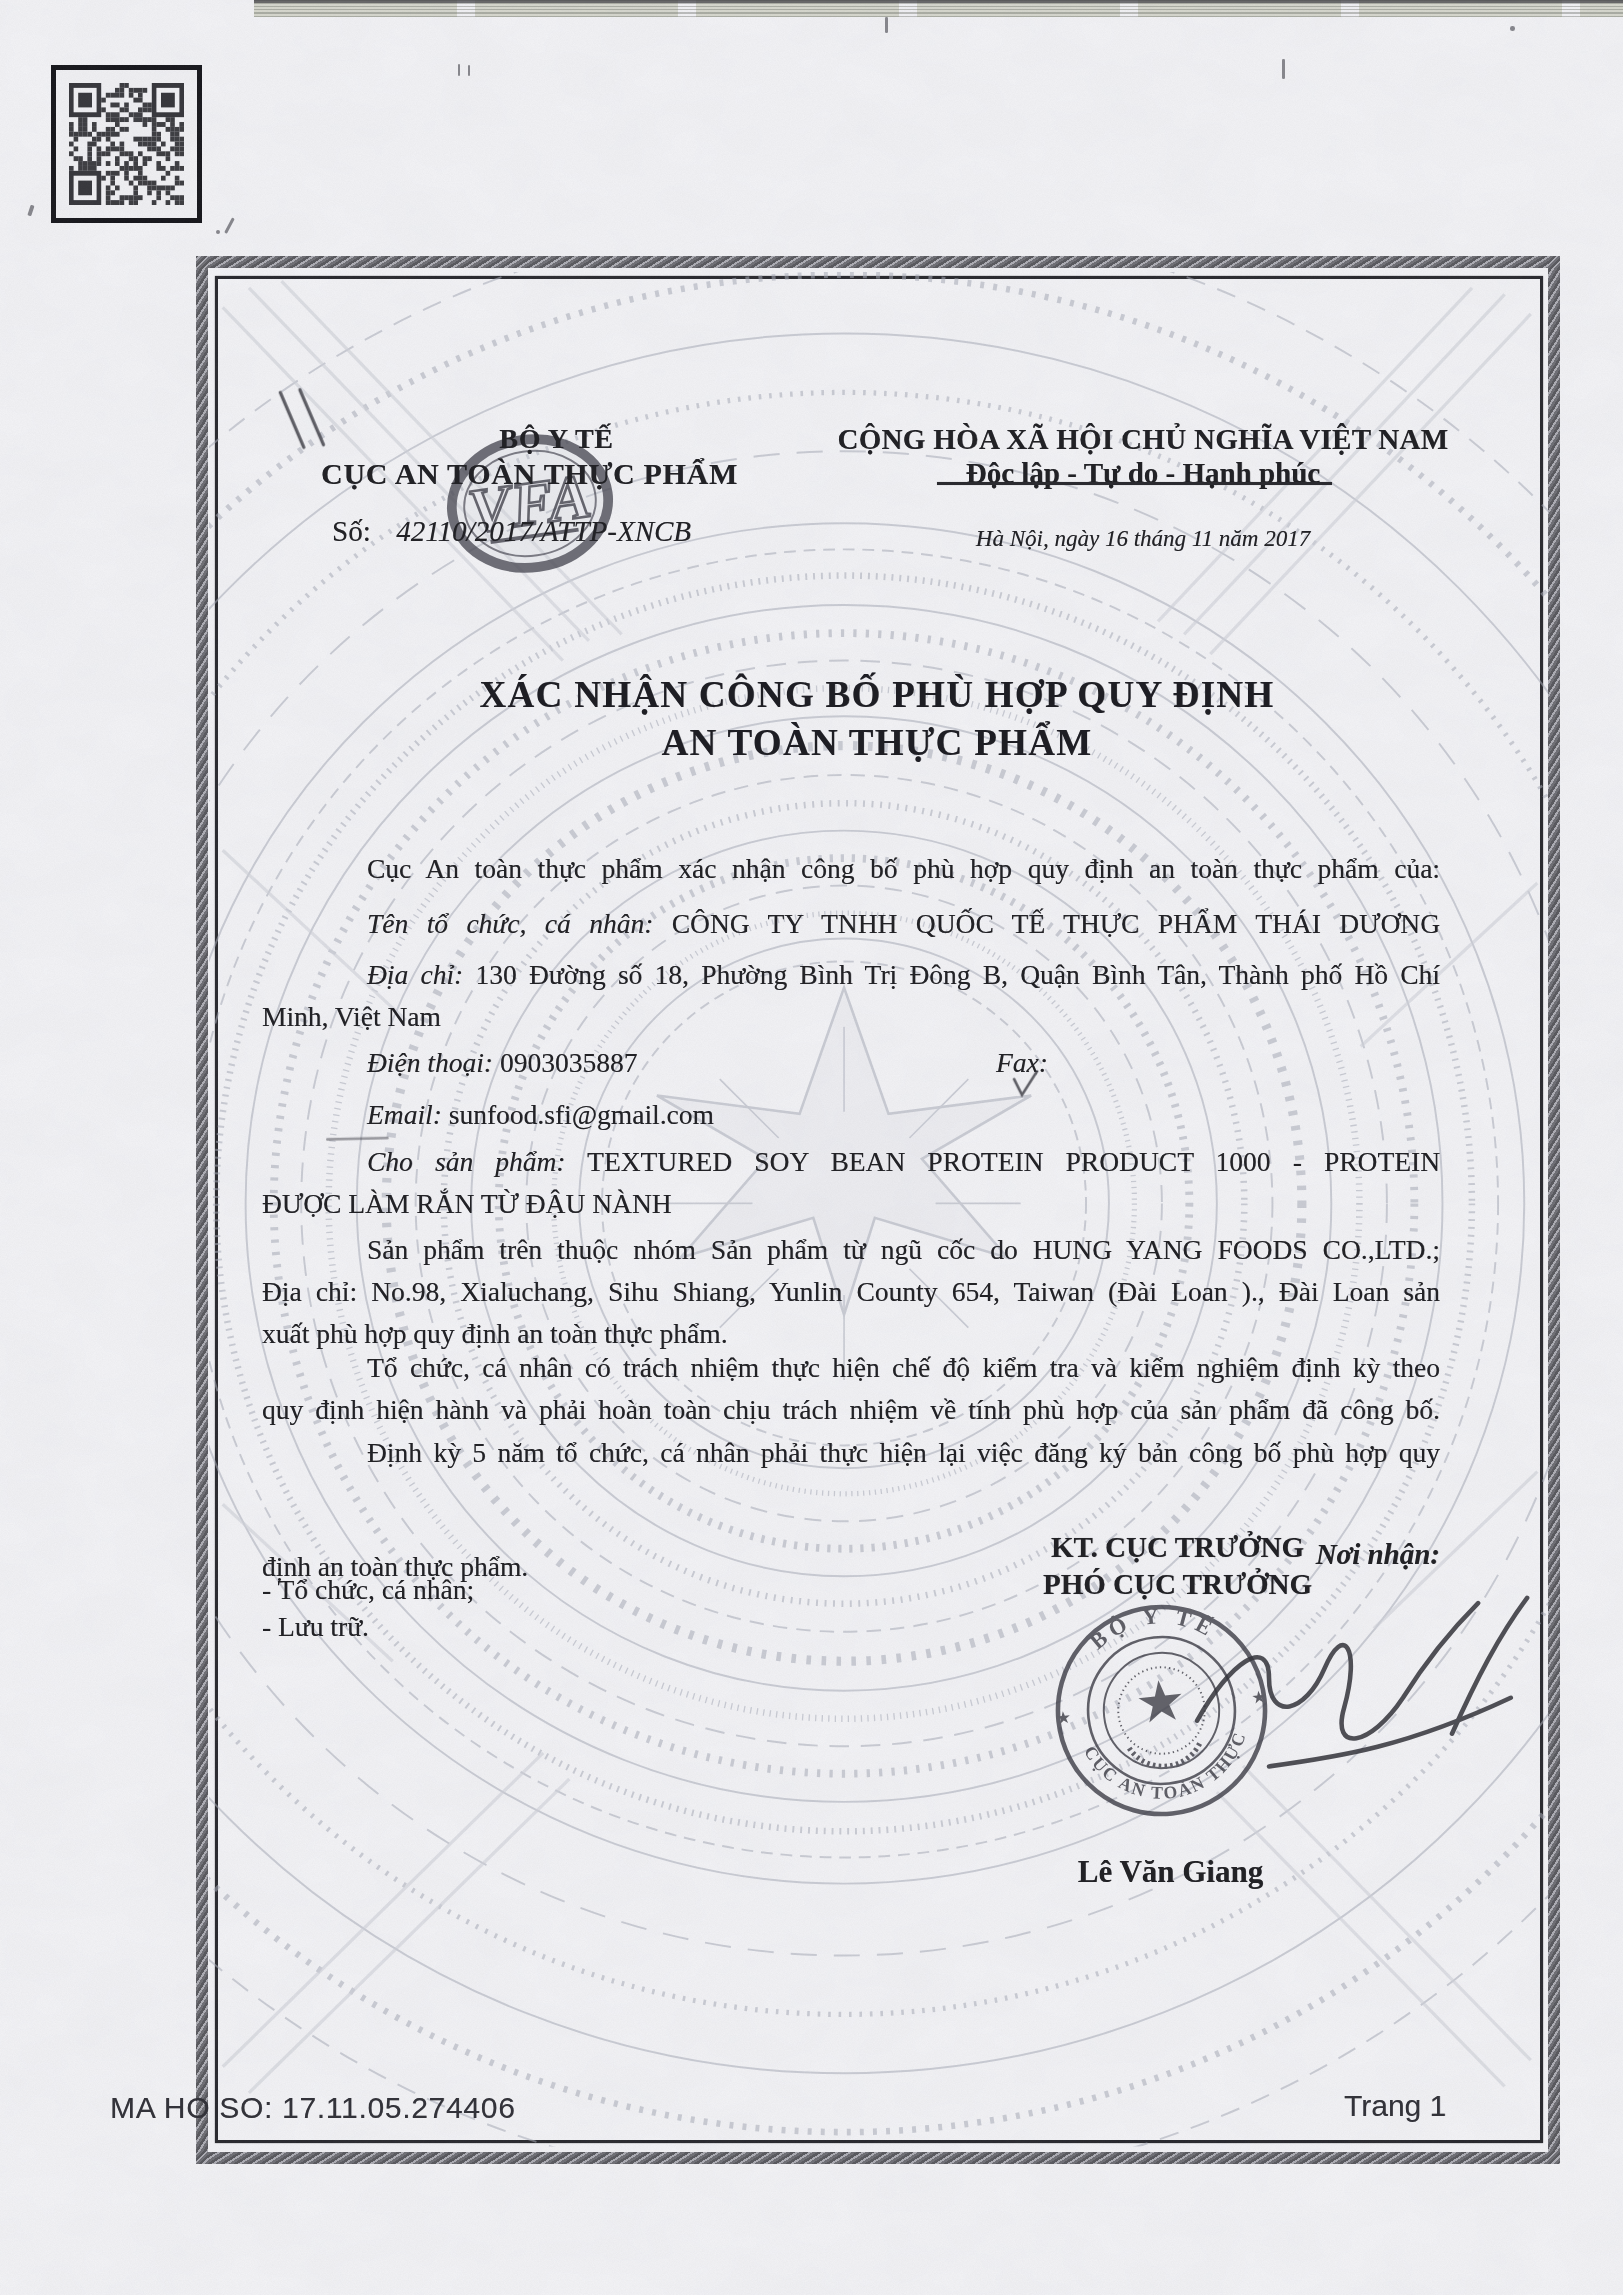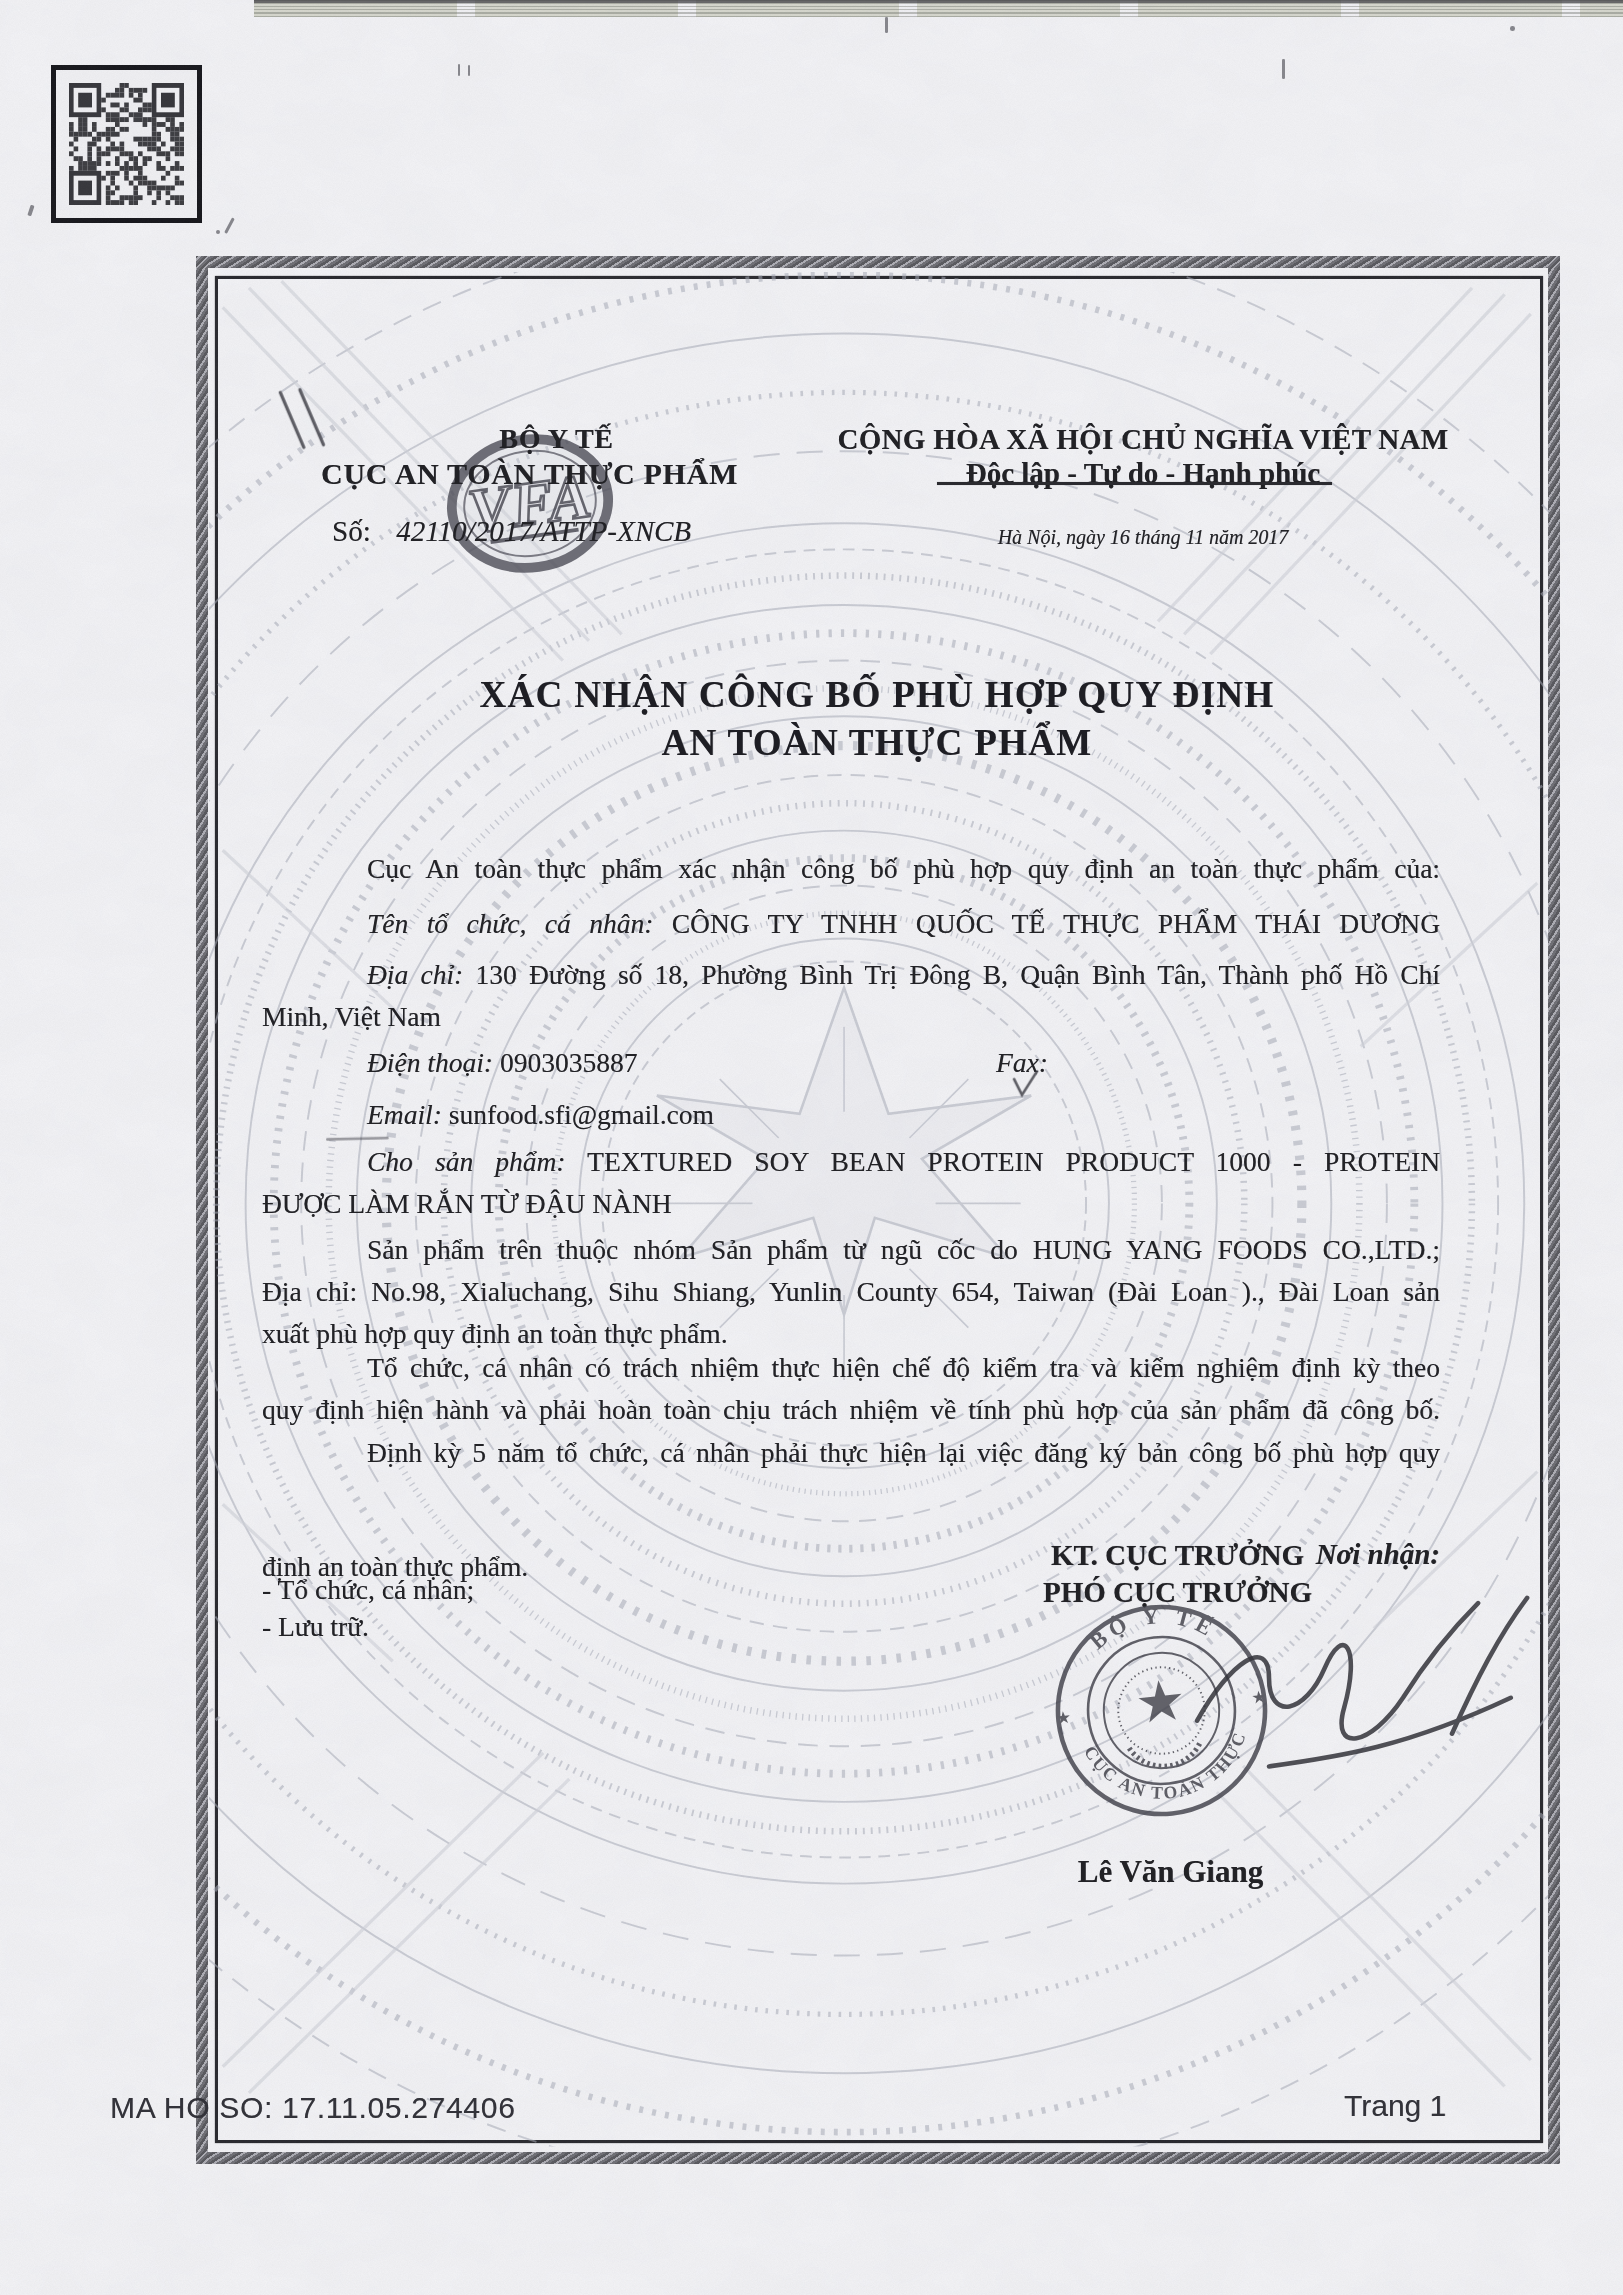--- a/index.html
+++ b/index.html
@@ -27,33 +27,33 @@
   .overlays{position:absolute;left:0;top:0;z-index:6;pointer-events:none;}
   
   .t{position:absolute;text-shadow:0.3px 0.3px 0.6px rgba(30,30,38,.45);}
   .b{font-weight:bold;text-align:right;}
   .i{font-style:italic;}
   .ctr{text-align:center;}
   .hL1{font-size:28px;letter-spacing:0.7px;}
   .hL2{font-size:30px;letter-spacing:0.7px;}
   .hR1{font-size:29px;letter-spacing:0.3px;}
   .hR2{font-size:29px;}
-  .date{font-size:20px;}
+  .date{font-size:23px;}
   .num{font-size:29px;}
   .title{font-size:37px;line-height:48px;letter-spacing:1.3px;color:#1e1e24;}
   .bline{position:absolute;left:262px;width:1178px;font-size:27.5px;line-height:38px;
          text-shadow:0.3px 0.3px 0.6px rgba(30,30,38,.45);}
   .jl{text-align:justify;text-align-last:justify;}
   .ind{padding-left:105px;box-sizing:border-box;}
   .lbl{font-style:italic;font-family:Liberation Serif, serif;}
   .sans{font-family:"Liberation Sans","DejaVu Sans",sans-serif;}
   .motto-rule{position:absolute;left:937px;top:482px;width:395px;height:3.3px;background:#2b2b30;
               box-shadow:0 0 0.7px rgba(0,0,0,.7);}
   .sig-block{position:absolute;left:968px;width:419px;text-align:center;font-weight:bold;
-             font-size:29px;line-height:37px;text-shadow:0.3px 0.3px 0.7px rgba(30,30,38,.5);margin-top:8px;}
+             font-size:29px;line-height:37px;text-shadow:0.3px 0.3px 0.7px rgba(30,30,38,.5);}
   .qr-box{position:absolute;left:51px;top:65px;width:115px;height:122px;border:5.2px solid #131318;
           padding:13px;background:#f2f2f5;}
 </style>
 </head>
 <body>
 
 <div id="page">
 
   <svg class="wm" width="1624" height="2295" viewBox="0 0 2482 3509" xmlns="http://www.w3.org/2000/svg">
     <defs>

